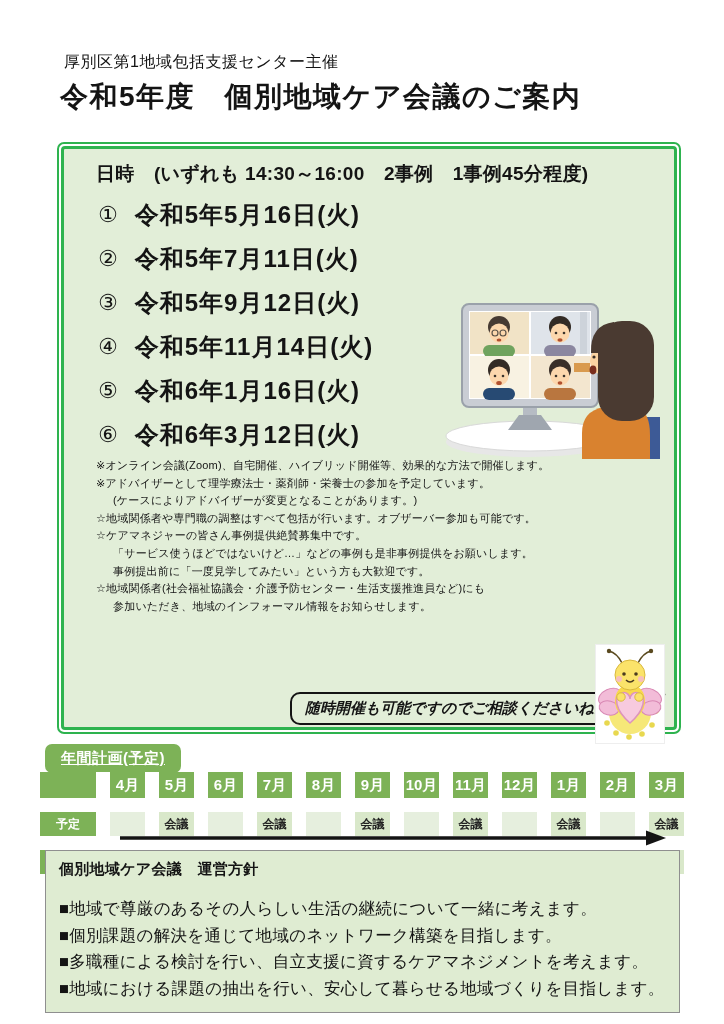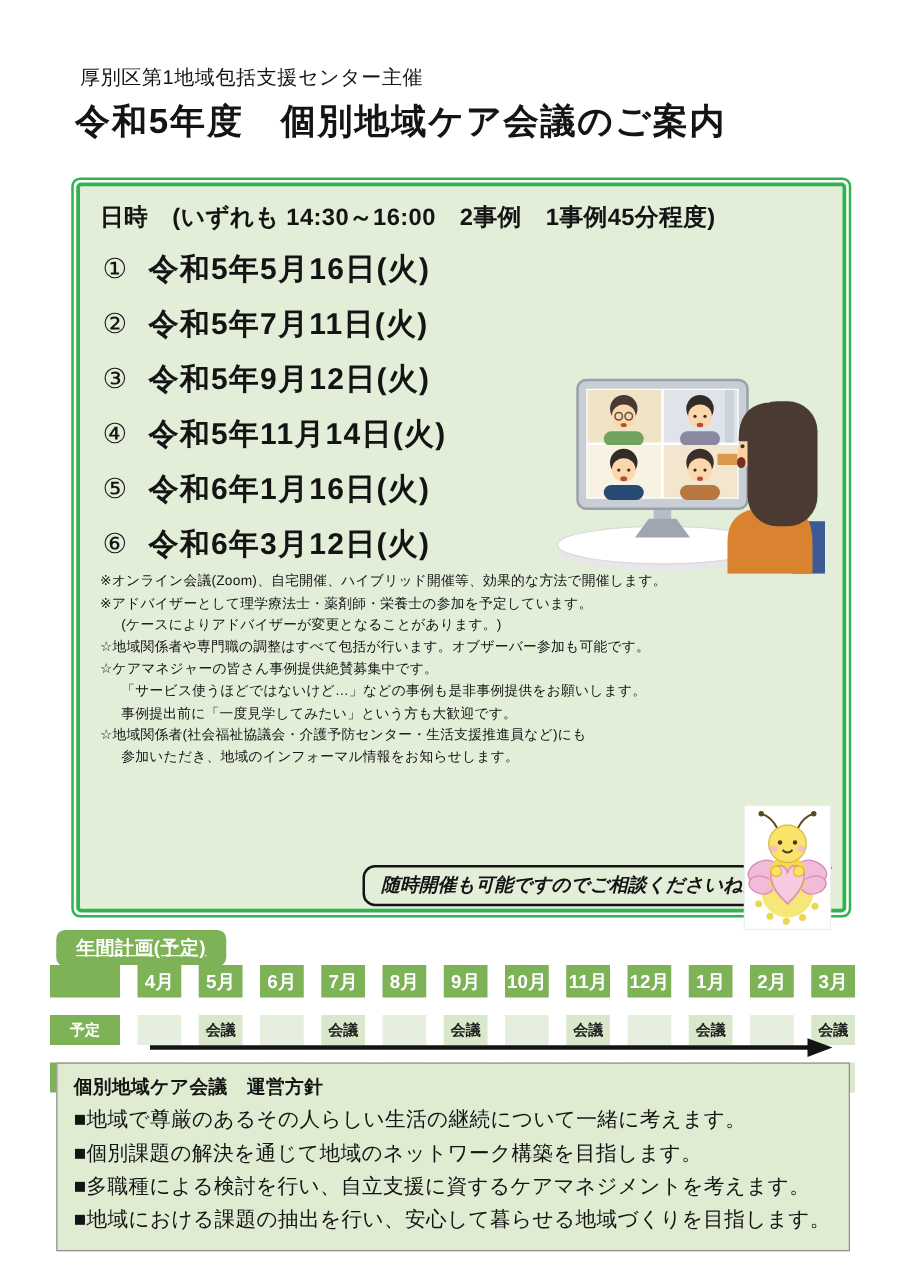--- a/index.html
+++ b/index.html
@@ -11,21 +11,21 @@
   .organizer{position:absolute;left:64px;top:52px;font-size:16px;letter-spacing:.5px;}
   .title{position:absolute;left:60px;top:78px;margin:0;font-size:28px;font-weight:bold;letter-spacing:1.5px;}
 
   
   .sbox-outer{
     position:absolute;left:57px;top:142px;width:624px;height:592px;box-sizing:border-box;
     border:2px solid #2eb34f;border-radius:7px;background:#ffffff;padding:2px;
   }
   .sbox-inner{
     width:100%;height:100%;box-sizing:border-box;border:3px solid #2eb34f;border-radius:4px;
-    background:#e2eed8;position:relative;padding:12px 16px;
+    background:#e2eed8;position:relative;padding:12px 32px;
   }
   .time-line{font-size:19px;font-weight:bold;letter-spacing:.3px;}
   .date-list{margin-top:6px;}
   .date-item{height:44px;display:flex;align-items:center;font-size:24px;font-weight:bold;letter-spacing:1px;}
   .date-item .num{font-weight:normal;font-size:22px;margin:0 16px 0 2px;}
   .notes{font-size:11px;line-height:1.6;letter-spacing:.2px;}
   .note.indent{padding-left:17px;}
 
   .illust{position:absolute;top:150px;right:14px;width:218px;height:160px;}
 
@@ -53,21 +53,21 @@
   .pt-data{font-weight:bold;color:#222;}
   .col-light{background:#e6efde;}
   .col-dark{background:#d9e8ca;text-align:center;}
   .plan-arrow{position:absolute;left:0;top:54px;width:644px;height:24px;pointer-events:none;}
 
   
   .policy-box{
     position:absolute;left:45px;top:850px;width:635px;box-sizing:border-box;
     border:1px solid #8f8f8f;background:#dfecd2;padding:9px 13px 10px;
   }
-  .policy-title{font-size:15px;font-weight:bold;margin-bottom:4px;letter-spacing:.3px;font-family:Liberation Mono, monospace;}
+  .policy-title{font-size:15px;font-weight:bold;margin-bottom:16px;letter-spacing:.3px;font-family:Liberation Mono, monospace;}
   .policy-item{font-size:16.5px;line-height:1.62;letter-spacing:.3px;}
 </style>
 </head>
 <body>
 
 <div>
 
   <div class="organizer">厚別区第1地域包括支援センター主催</div>
   <h1 class="title">令和5年度　個別地域ケア会議のご案内</h1>
 

